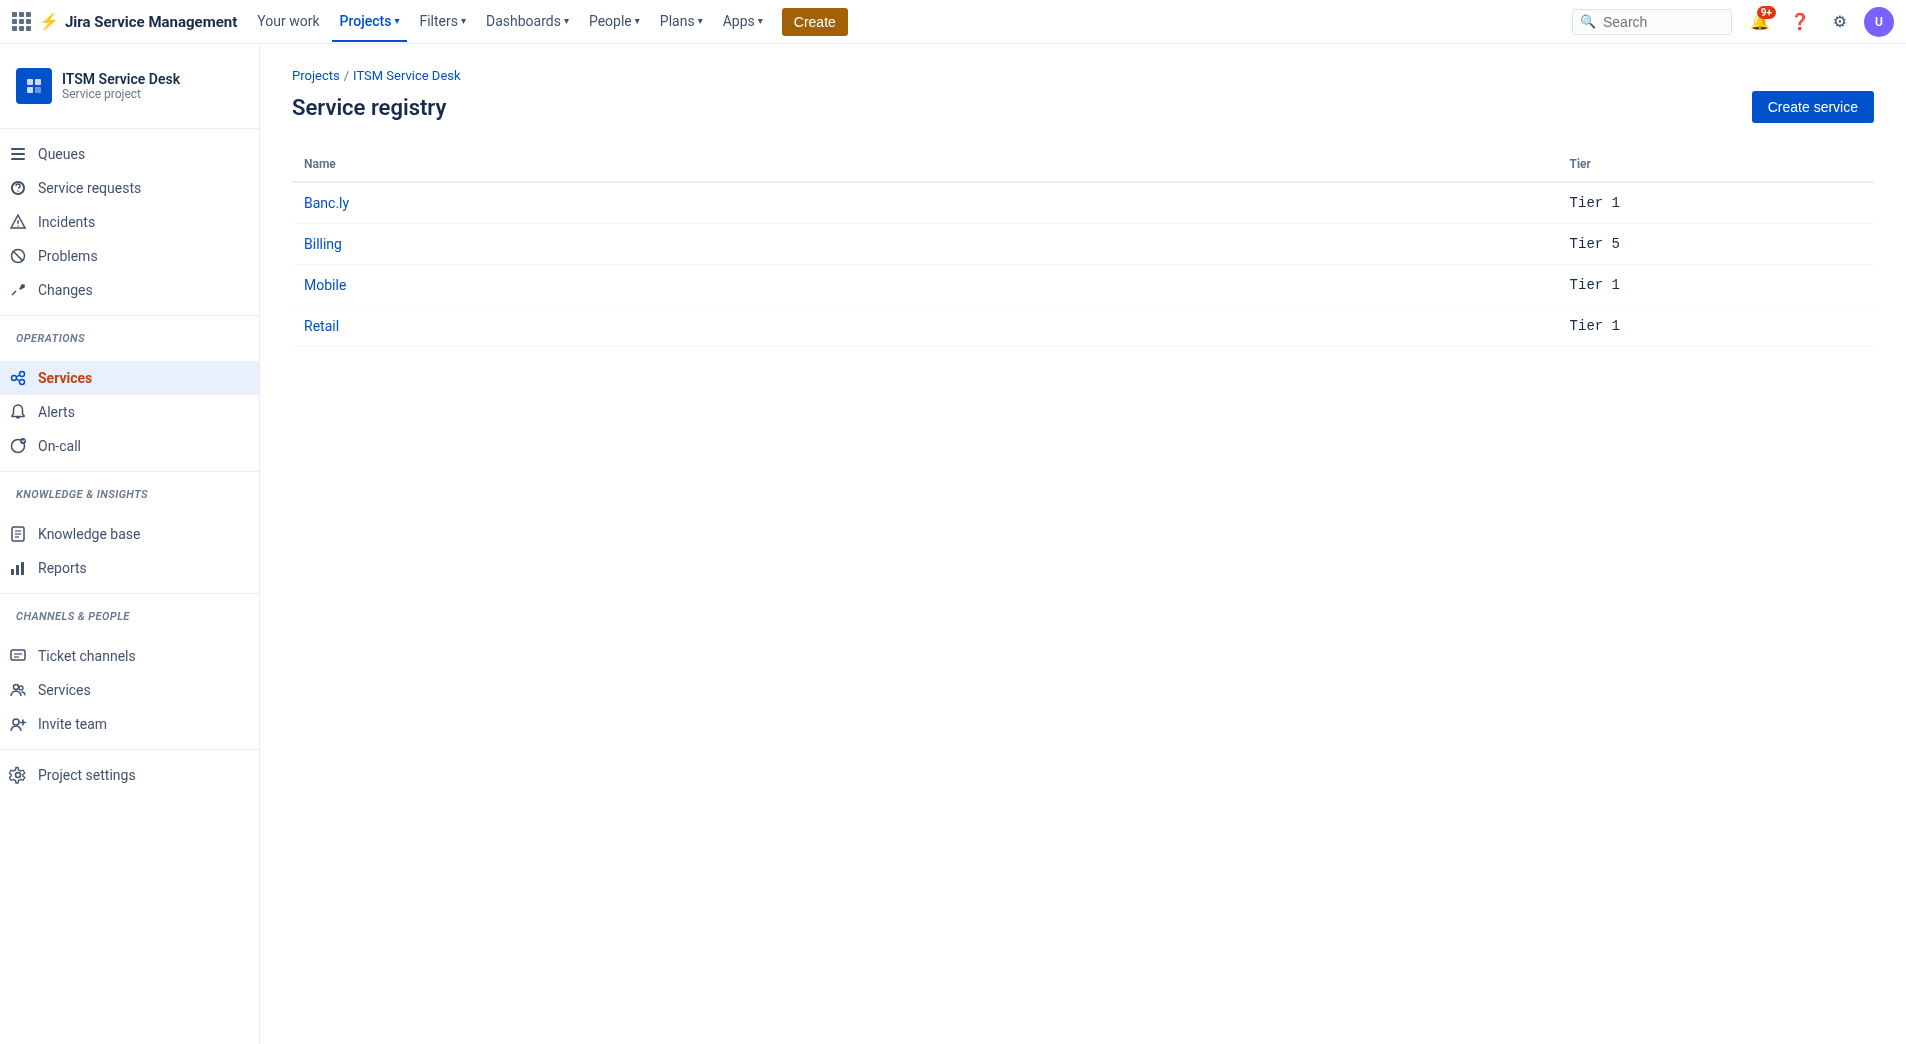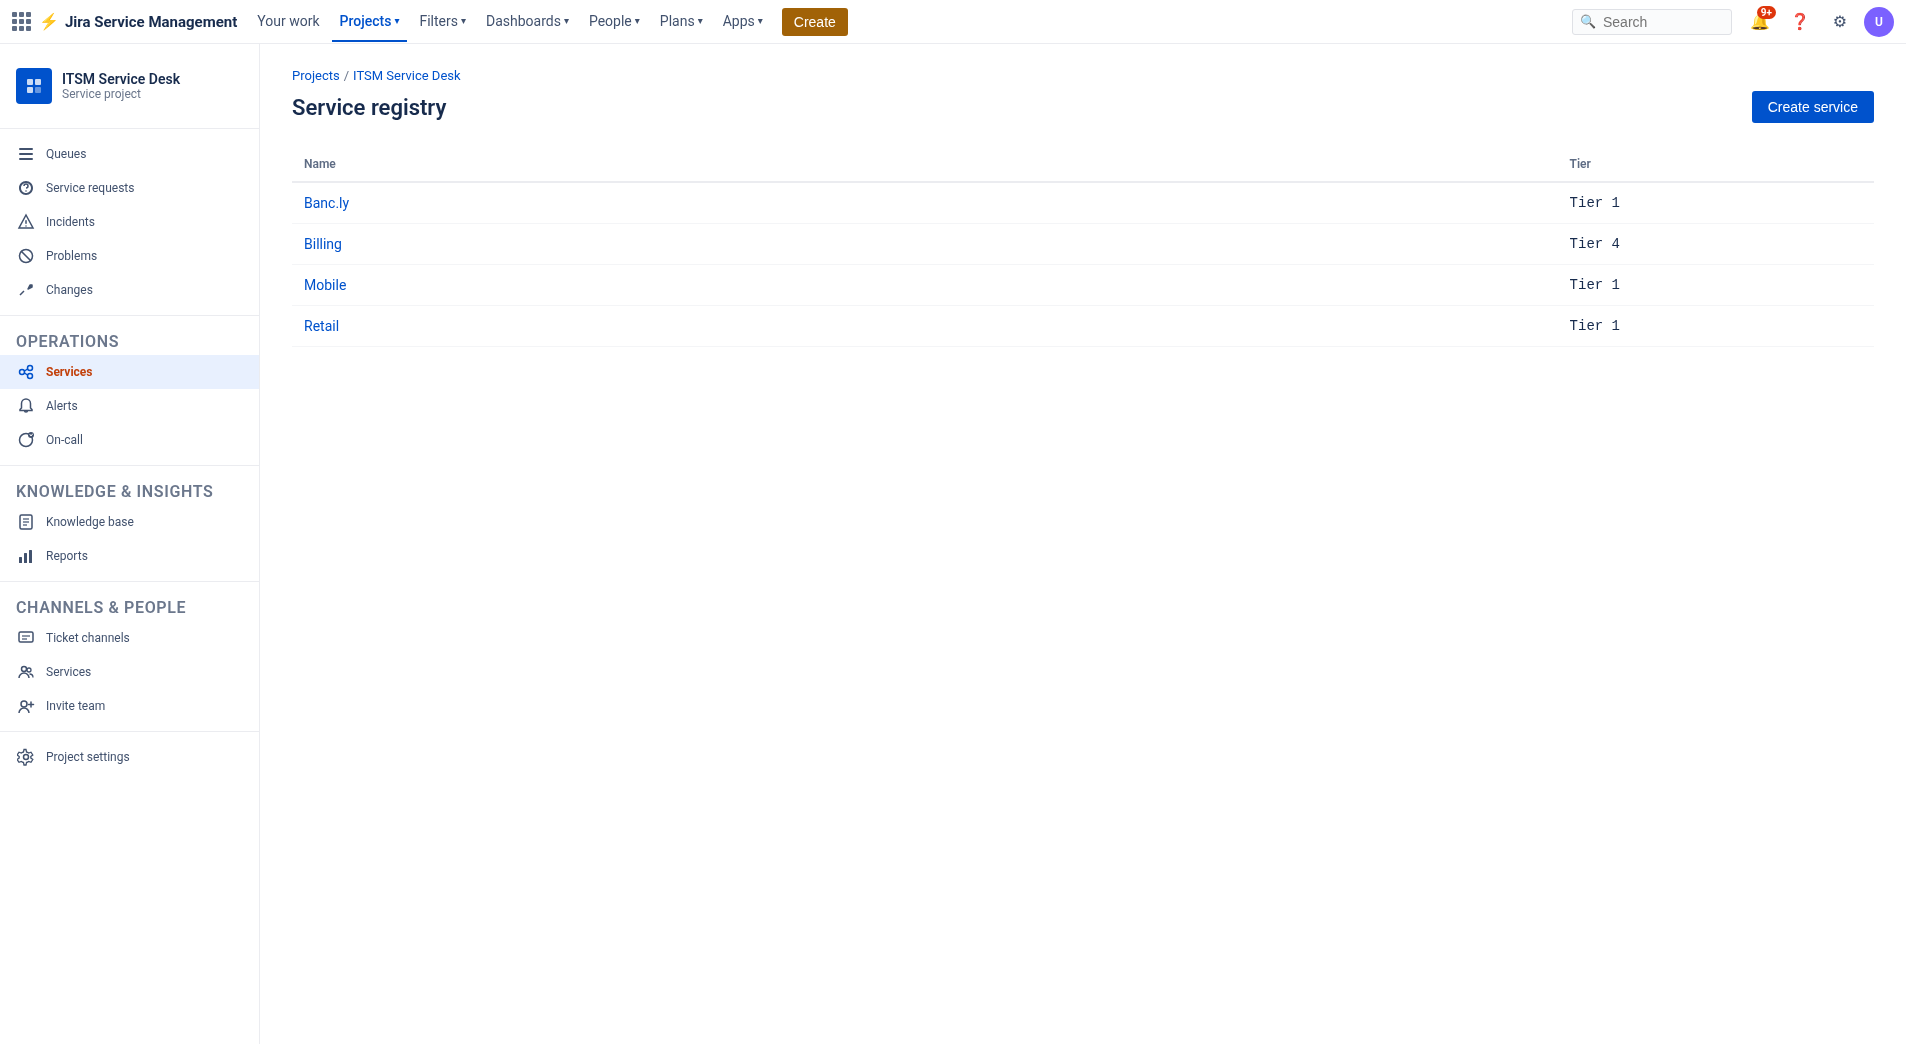--- a/index.html
+++ b/index.html
@@ -32,22 +32,22 @@
     .layout { display: flex; margin-top: 44px; min-height: calc(100vh - 44px); }
 
     
     .sidebar { width: 260px; min-width: 260px; background: #fff; border-right: 1px solid #ebecf0; padding: 16px 0; overflow-y: auto; }
     .sidebar-project { display: flex; align-items: center; gap: 10px; padding: 8px 16px 16px; }
     .sidebar-project-icon { width: 36px; height: 36px; border-radius: 4px; background: #0052cc; display: flex; align-items: center; justify-content: center; color: #fff; font-size: 14px; }
     .sidebar-project-info { display: flex; flex-direction: column; }
     .sidebar-project-name { font-weight: 600; font-size: 14px; color: #172b4d; }
     .sidebar-project-type { font-size: 12px; color: #6b778c; }
     .sidebar-divider { height: 1px; background: #ebecf0; margin: 8px 0; }
-    .sidebar-section { padding: 8px 16px 4px; font-size: 16px; font-weight: 600; color: #6b778c; letter-spacing: 0.04em; text-transform: uppercase; }
-    .sidebar-item { display: flex; align-items: center; gap: 10px; padding: 8px 16px; cursor: pointer; color: #42526e; font-size: 12px; border-radius: 0; }
+    .sidebar-section { padding: 8px 16px 16px; font-size: 11px; font-weight: 600; color: #6b778c; letter-spacing: 0.04em; text-transform: uppercase; font-style: italic; }
+    .sidebar-item { display: flex; align-items: center; gap: 10px; padding: 8px 8px; cursor: pointer; color: #42526e; font-size: 14px; border-radius: 0; }
     .sidebar-item.active { background: #e8f0fe; color: #c2410c; font-weight: 700; }
     .sidebar-item .si-icon { width: 20px; display: flex; align-items: center; justify-content: center; font-size: 16px; }
 
     
     .main { flex: 1; padding: 24px 32px; }
     .breadcrumb { font-size: 13px; color: #6b778c; margin-bottom: 8px; display: flex; align-items: center; gap: 4px; }
     .breadcrumb a { color: #0052cc; text-decoration: none; cursor: pointer; }
     .page-header { display: flex; align-items: center; justify-content: space-between; margin-bottom: 24px; }
     .page-title { font-size: 22px; font-weight: 600; color: #172b4d; }
     .btn-primary { background: #0052cc; color: #fff; border: none; border-radius: 3px; padding: 8px 16px; font-size: 14px; font-weight: 500; cursor: pointer; }
@@ -324,21 +324,21 @@
           <th class="th-tier">Tier</th>
         </tr>
       </thead>
       <tbody id="table-body">
       <tr>
       <td><a class="service-link">Banc.ly</a></td>
       <td class="tier-cell">Tier 1</td>
     </tr>
           <tr>
       <td><a class="service-link">Billing</a></td>
-      <td class="tier-cell">Tier 4</td>
+      <td class="tier-cell">Tier 5</td>
     </tr>
           <tr>
       <td><a class="service-link">Mobile</a></td>
       <td class="tier-cell">Tier 1</td>
     </tr>
           <tr>
       <td><a class="service-link">Retail</a></td>
       <td class="tier-cell">Tier 1</td>
     </tr>
         </tbody>

